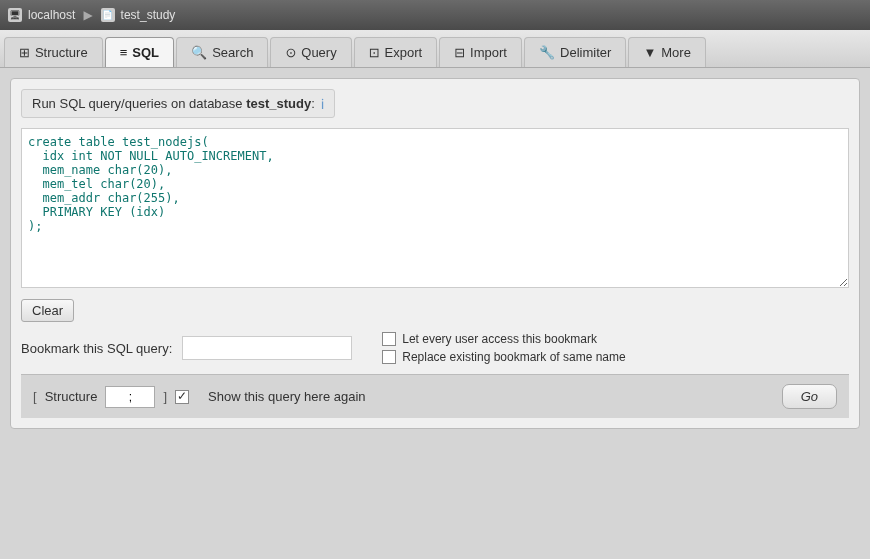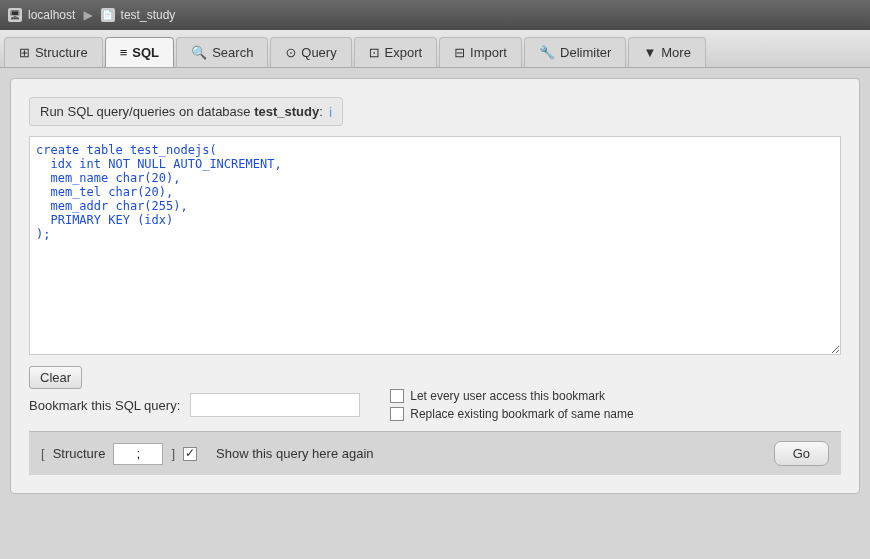--- a/index.html
+++ b/index.html
@@ -78,21 +78,21 @@
       background: #d5d5d5;
       padding: 10px;
       height: calc(559px - 30px - 38px);
     }
 
     
     .sql-panel {
       background: #f0f0f0;
       border: 1px solid #bbb;
       border-radius: 4px;
-      padding: 18px;
+      padding: 10px;
     }
 
     .panel-title {
       display: inline-flex;
       align-items: center;
       gap: 6px;
       background: #e8e8e8;
       border: 1px solid #ccc;
       border-radius: 3px;
       padding: 4px 10px;
@@ -101,47 +101,48 @@
       color: #333;
     }
     .panel-title-info {
       color: #6699cc;
       font-size: 14px;
       cursor: pointer;
     }
 
     .sql-textarea {
       width: 100%;
-      height: 219px;
+      height: 160px;
       font-family: monospace;
       font-size: 12px;
       border: 1px solid #ccc;
       background: #fff;
       padding: 6px;
       resize: vertical;
-      color: #1d4ed8;
+      color: #0f766e;
       outline: none;
     }
 
     .clear-row {
       margin-top: 8px;
       display: flex;
       align-items: flex-start;
     }
     .btn-clear {
       padding: 3px 10px;
       background: linear-gradient(to bottom, #f8f8f8, #e0e0e0);
       border: 1px solid #aaa;
       border-radius: 3px;
       font-size: 13px;
       cursor: pointer;
       color: #333;
     }
 
     .bookmark-row {
+      margin-top: 10px;
       display: flex;
       align-items: center;
       gap: 10px;
     }
     .bookmark-label {
       color: #333;
       font-size: 13px;
       white-space: nowrap;
     }
     .bookmark-input {
@@ -210,20 +211,21 @@
     }
     .btn-go {
       margin-left: auto;
       padding: 4px 18px;
       background: linear-gradient(to bottom, #f8f8f8, #e0e0e0);
       border: 1px solid #aaa;
       border-radius: 7px;
       font-size: 13px;
       cursor: pointer;
       color: #333;
+      font-style: italic;
     }
 
     
     .fancy-checkbox {
       appearance: none;
       -webkit-appearance: none;
       width: 14px;
       height: 14px;
       border: 1px solid #888;
       background: #fff;

